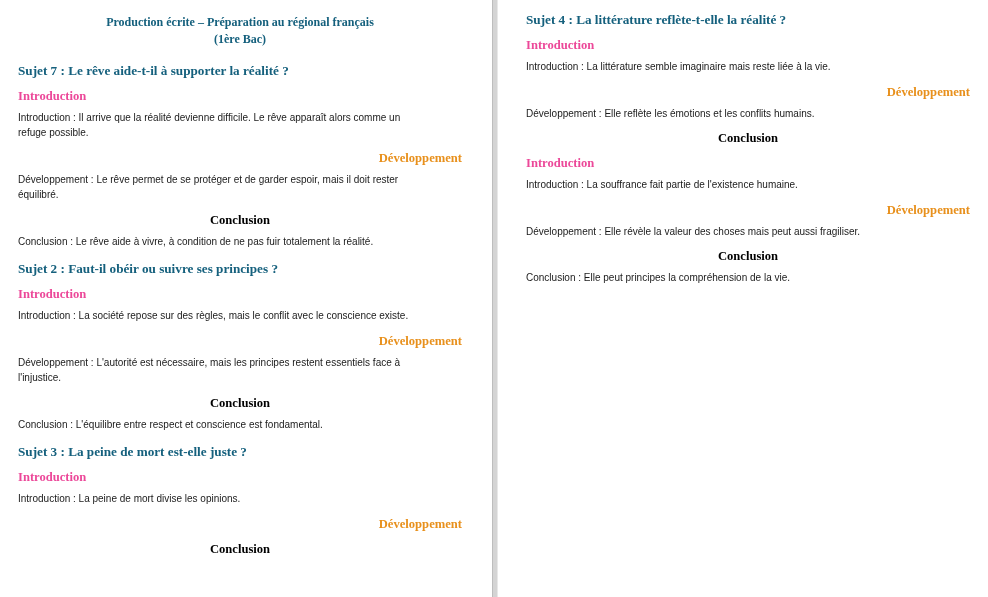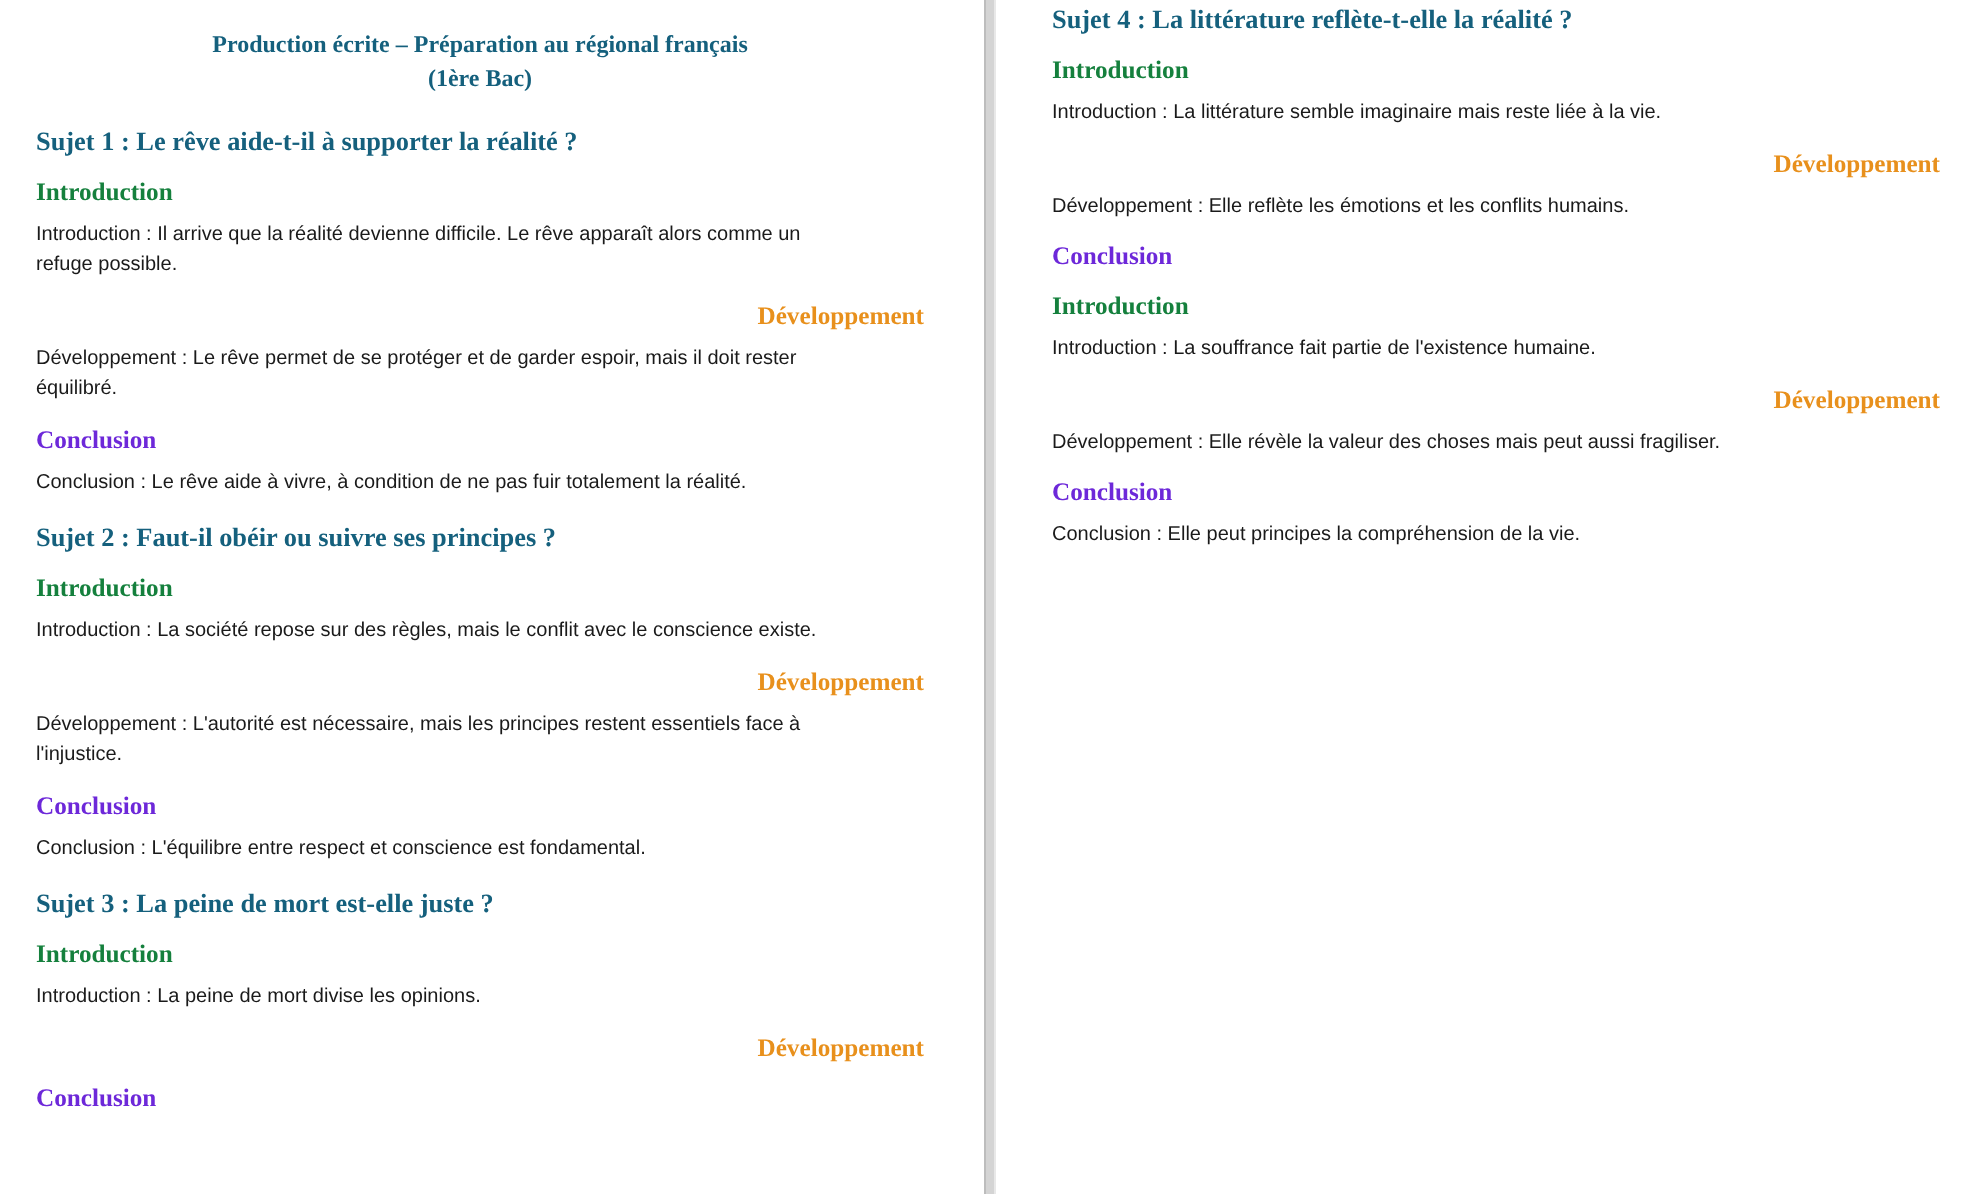--- a/index.html
+++ b/index.html
@@ -37,21 +37,21 @@
     left: 12px;
     top: 0;
     bottom: 0;
     width: 4px;
     background: #d4d4d4;
     border-left: 1px solid #bdbdbd;
     border-right: 1px solid #e8e8e8;
   }
   .col-right {
     width: 480px;
-    padding: 0 18px 0 18px;
+    padding: 10px 18px 0 18px;
   }
   .doc-title {
     color: #1f6f8b;
     color: #15607d;
     font-weight: bold;
     font-size: 12px;
     text-align: center;
     line-height: 1.45;
     margin: 4px 0 14px 0;
     font-family: "Liberation Serif", serif;
@@ -68,23 +68,23 @@
   }
   .col-right .subject:first-child {
     margin-top: 2px;
   }
   .heading {
     font-weight: bold;
     font-size: 12.6px;
     margin: 10px 0 6px 0;
     font-family: "Liberation Serif", serif;
   }
-  .heading.intro { color: #15803d; }
+  .heading.intro { color: #ec4899; }
   .heading.dev { color: #e8901c; text-align: right; }
-  .heading.concl { color: #6d28d9; }
+  .heading.concl { color: #000000; text-align: center; }
   .para {
     color: #1a1a1a;
     font-size: 10px;
     line-height: 1.55;
     margin: 0 0 10px 0;
     font-family: "Liberation Sans", sans-serif;
     max-width: 400px;
   }
 </style>
 </head>
@@ -93,21 +93,21 @@
 <div class="page">
 
   <div class="column col-left">
 
     <div class="doc-title">
       <span>Production écrite – Préparation au régional français</span>
       <span class="line2">(1ère Bac)</span>
     </div>
 
     <div>
-      <div class="subject">Sujet 1 : Le rêve aide-t-il à supporter la réalité ?</div>
+      <div class="subject">Sujet 7 : Le rêve aide-t-il à supporter la réalité ?</div>
       <div class="heading intro">Introduction</div>
       <p class="para">Introduction : Il arrive que la réalité devienne difficile. Le rêve apparaît alors comme un refuge possible.</p>
       <div class="heading dev">Développement</div>
       <p class="para">Développement : Le rêve permet de se protéger et de garder espoir, mais il doit rester équilibré.</p>
       <div class="heading concl">Conclusion</div>
       <p class="para">Conclusion : Le rêve aide à vivre, à condition de ne pas fuir totalement la réalité.</p>
     </div>
 
     <div>
       <div class="subject">Sujet 2 : Faut-il obéir ou suivre ses principes ?</div>

